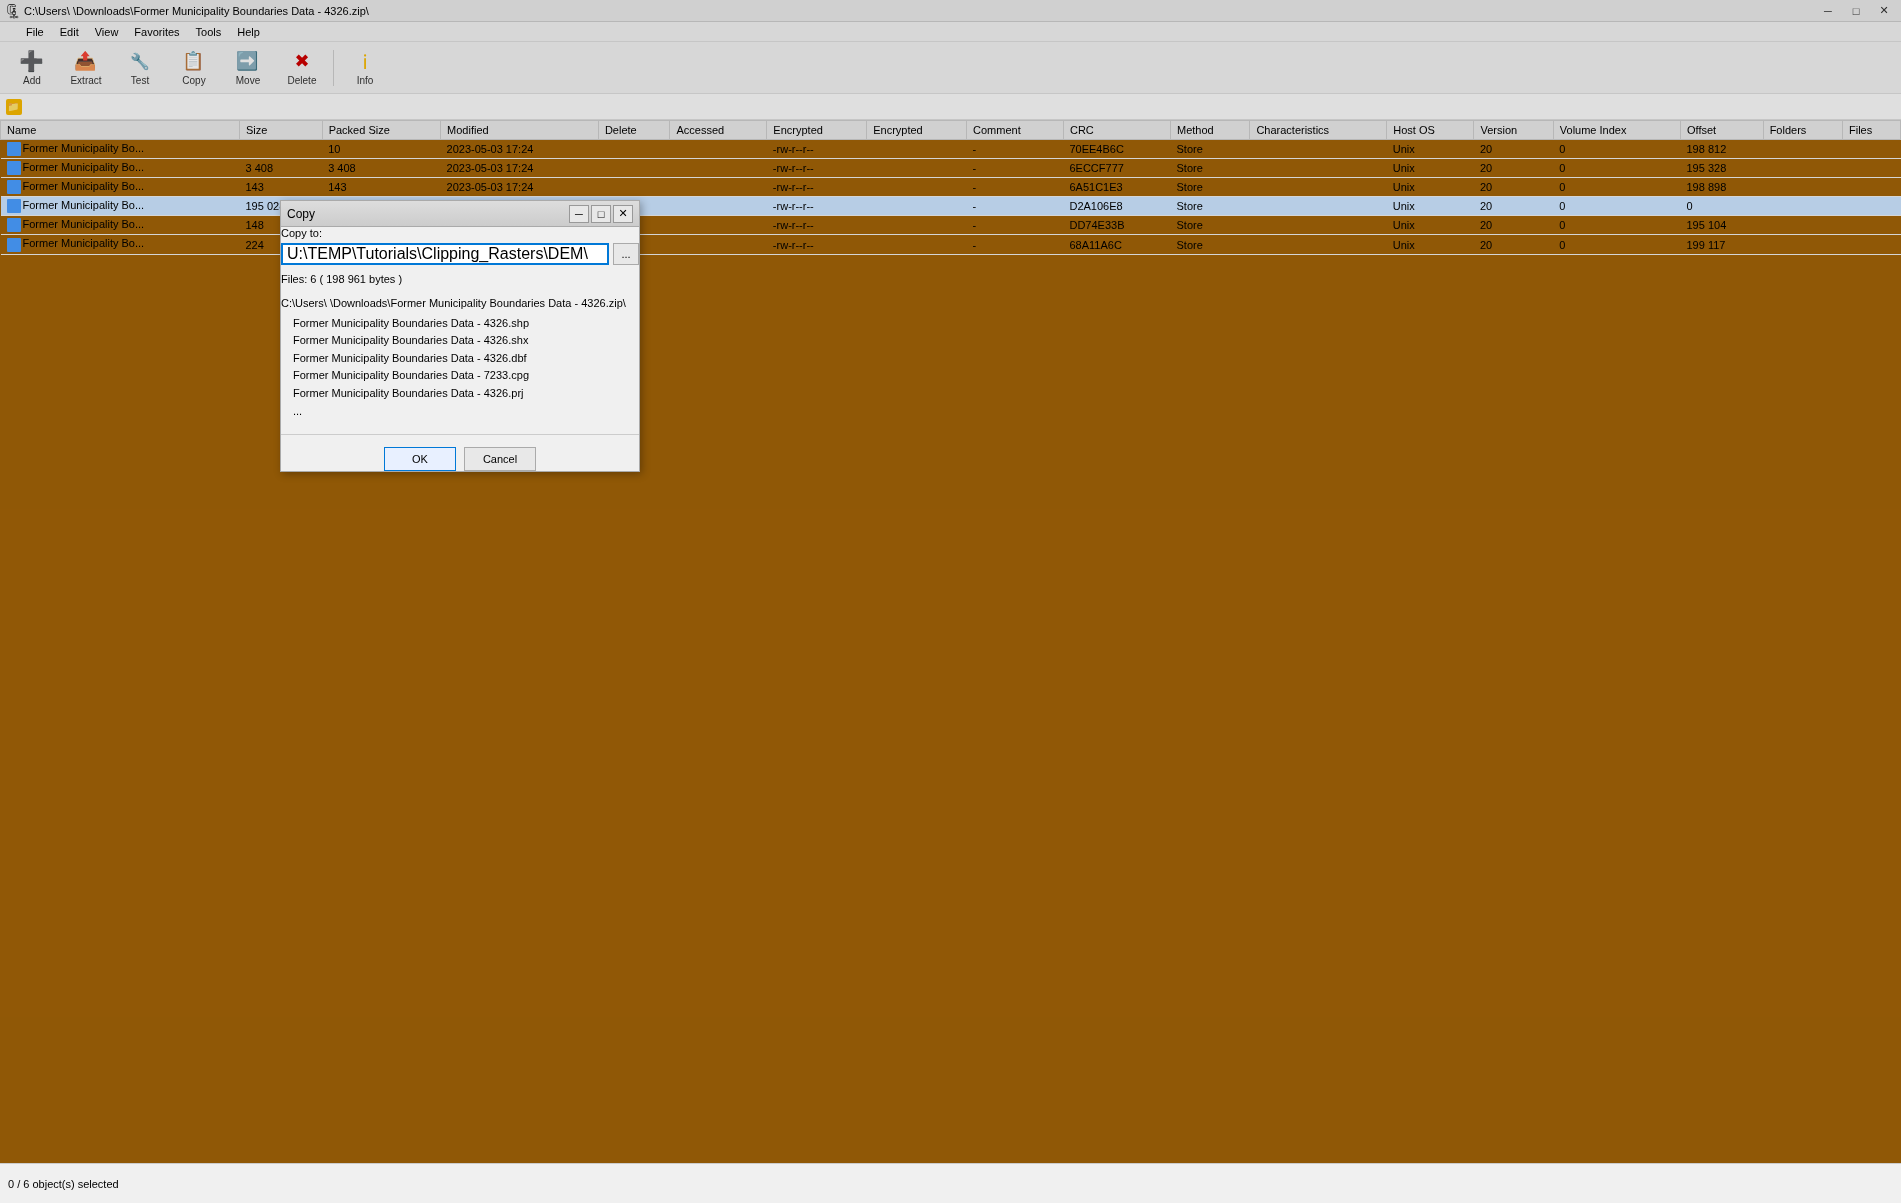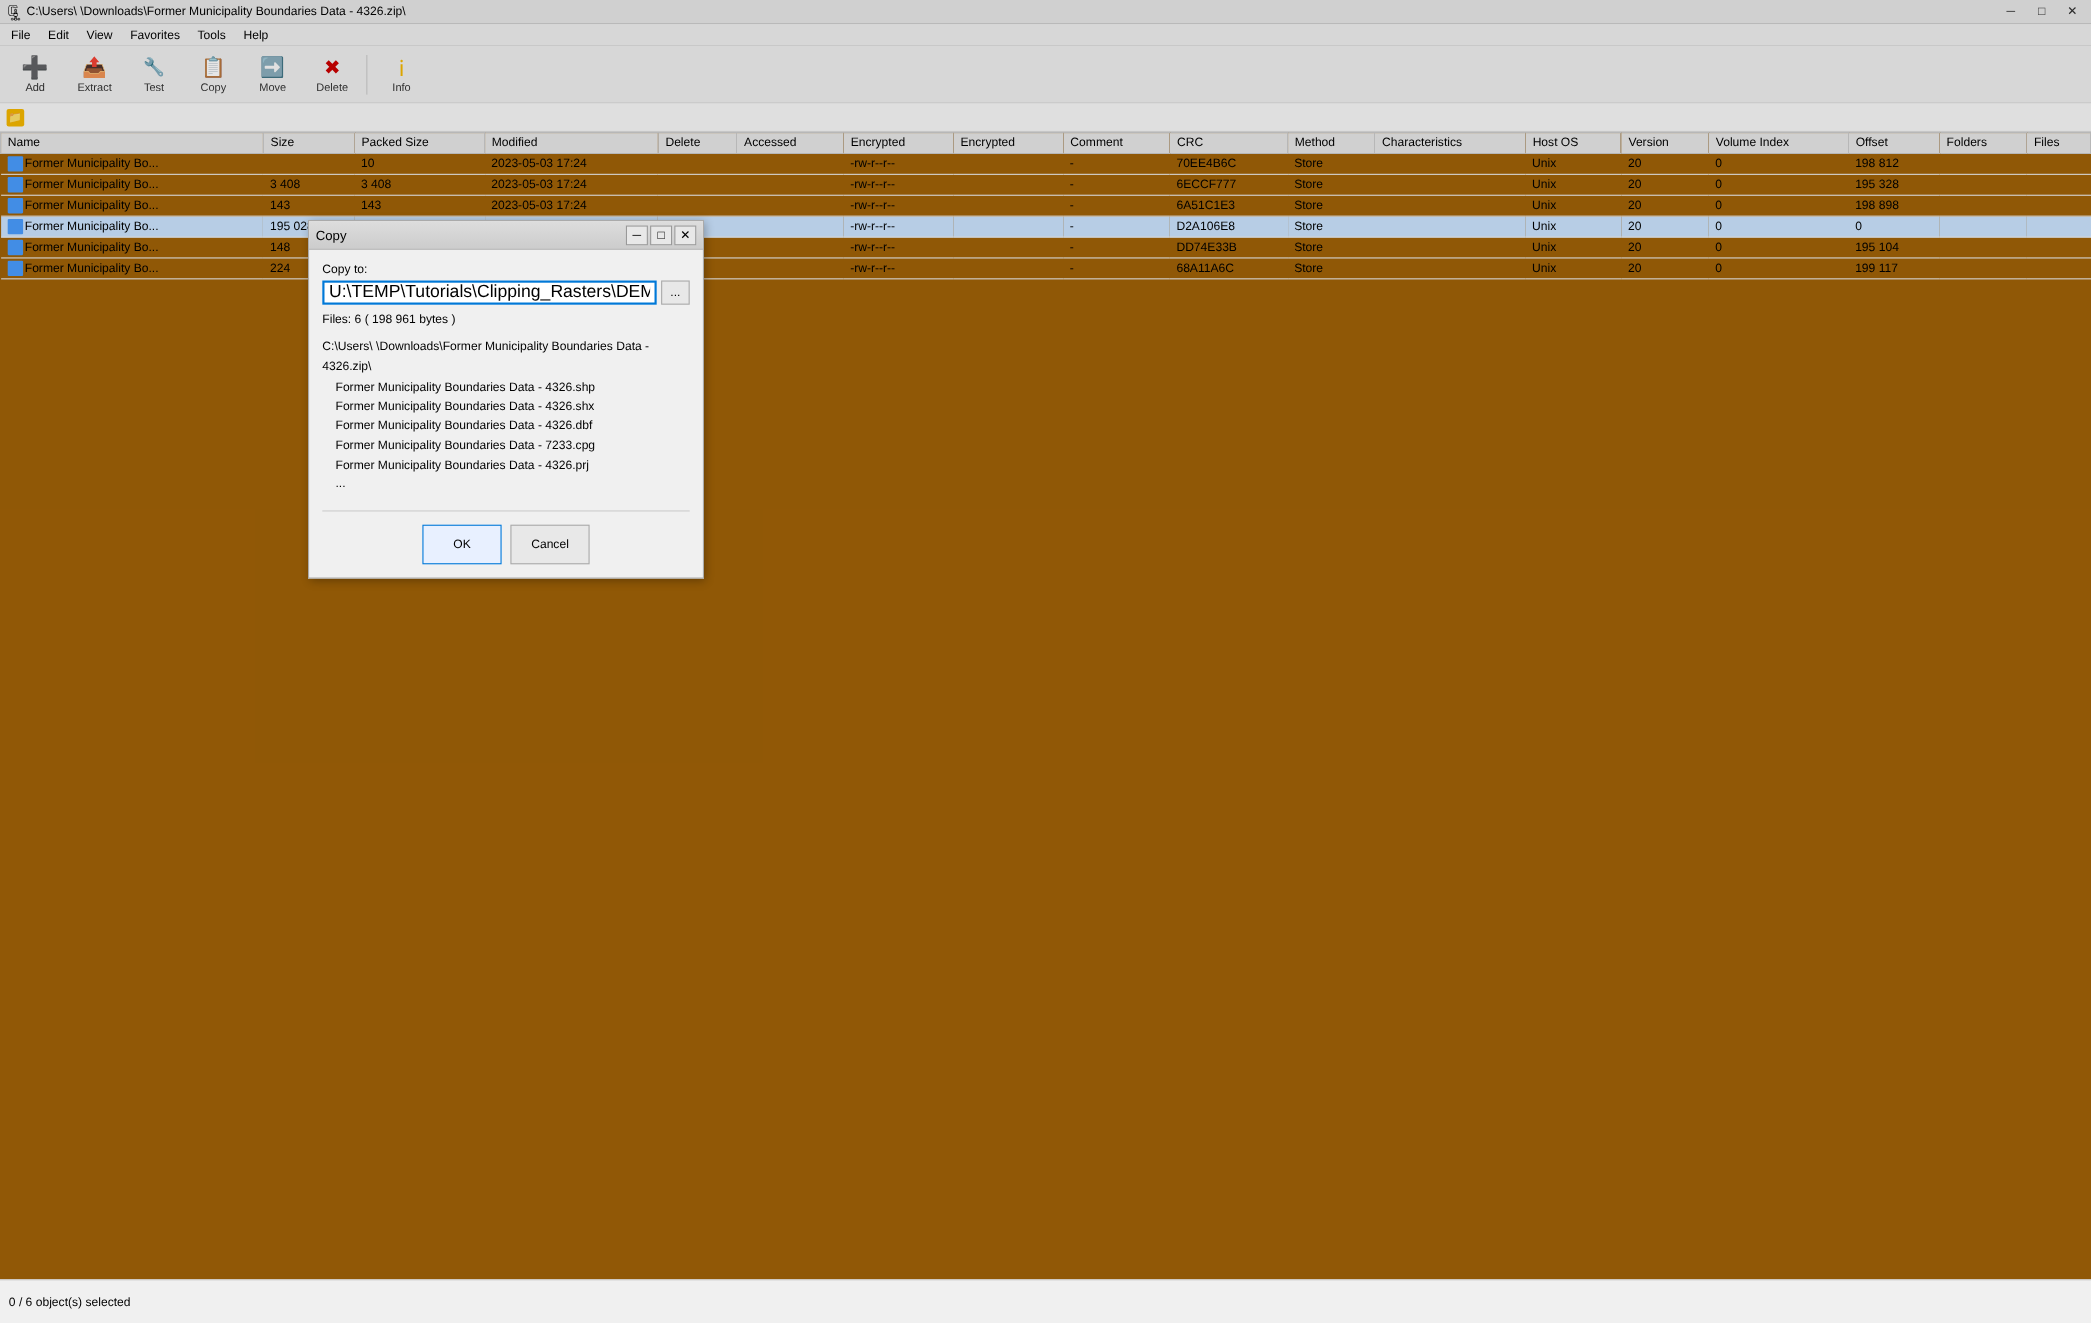--- a/index.html
+++ b/index.html
@@ -54,21 +54,21 @@
       font-size: 11px;
       color: #333;
     }
 
     
     .menu-bar {
       background: #f0f0f0;
       height: 20px;
       display: flex;
       align-items: center;
-      padding: 0 2px;
+      padding: 0 18px;
       border-bottom: 1px solid #ddd;
     }
     .menu-item {
       padding: 2px 8px;
       cursor: pointer;
       font-size: 11px;
       color: #000;
     }
 
     
@@ -241,21 +241,20 @@
       background: #e8e8e8;
       cursor: pointer;
       display: flex;
       align-items: center;
       justify-content: center;
       font-size: 11px;
     }
     .dialog-close-small { color: #000; }
 
     .dialog-body {
-      padding: 12px;
     }
     .dialog-label {
       font-size: 11px;
       margin-bottom: 4px;
       color: #000;
     }
     .dialog-path-row {
       display: flex;
       gap: 4px;
       margin-bottom: 8px;
@@ -305,21 +304,21 @@
       margin: 10px 0;
     }
     .dialog-buttons {
       display: flex;
       justify-content: center;
       gap: 8px;
       margin-top: 12px;
     }
     .dialog-action-btn {
       width: 72px;
-      height: 36px;
+      height: 24px;
       border: 1px solid #aaa;
       background: #e8e8e8;
       cursor: pointer;
       font-size: 11px;
       display: flex;
       align-items: center;
       justify-content: center;
     }
     .dialog-action-btn.primary {
       border: 1px solid #0078d7;

